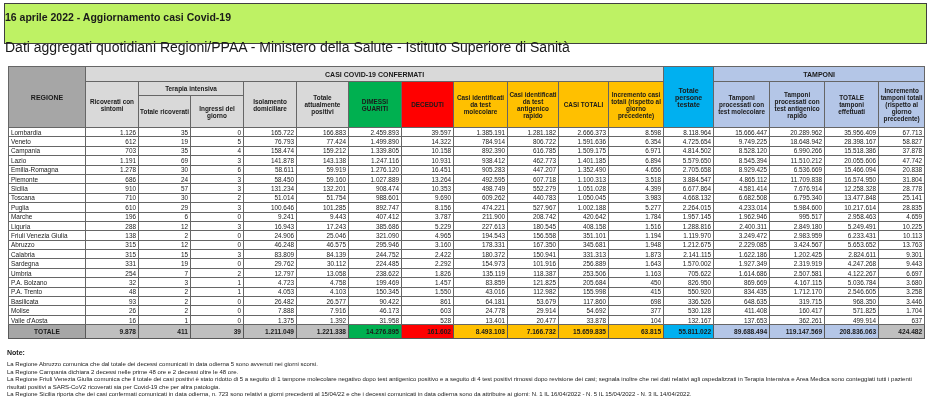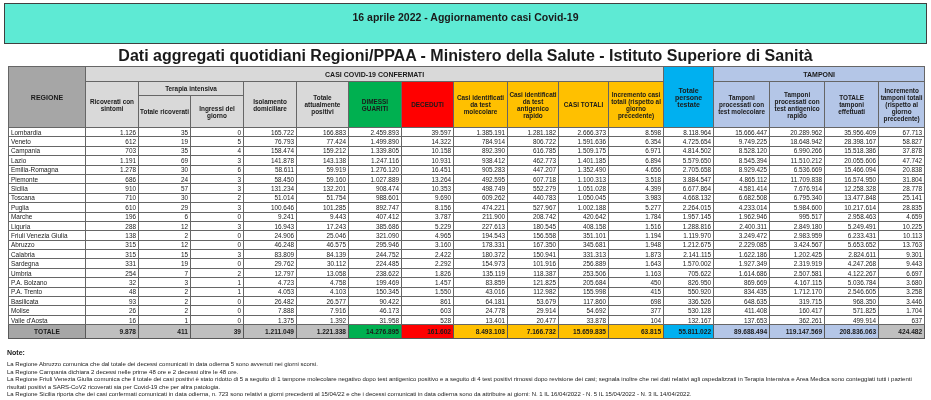--- a/index.html
+++ b/index.html
@@ -1,24 +1,24 @@
 <!DOCTYPE html>
 <html style="--green: #00B050; --red: #FF0000; --orange: #FFC000; --cyan: #00B0F0; --blue: #B4C6E7; --darkgray: #A6A6A6; --lightgray: #D9D9D9; --totgray: #BFBFBF;"><head>
 <meta charset="utf-8">
 <style>
   * { box-sizing: border-box; margin: 0; padding: 0; }
   html,body { width: 931px; height: 400px; background: #fff; font-family: "Liberation Sans", sans-serif; }
   body { position: relative; overflow: hidden; }
 
   .title-box {
     position: absolute; left: 4px; top: 3px; width: 923px; height: 41px;
-    border: 1px solid #404040; text-align: center; background: #5eead4;
+    border: 1px solid #404040; background: #bef264;
   }
   .title-line1 { font-size: 10.5px; font-weight: bold; margin-top: 7px; color: #1a1a1a; }
-  .title-line2 { font-size: 16px;  font-weight: bold; margin-top: 24px; color: #1a1a1a; }
+  .title-line2 { font-size: 14px;  font-weight: normal; margin-top: 16px; color: #1a1a1a; }
 
   table.covid {
     position: absolute; left: 8px; top: 66px; width: 916px;
     border-collapse: collapse; table-layout: fixed;
   }
   .covid th, .covid td { border: 1px solid #666; overflow: hidden; }
 
   thead th {
     background: var(--lightgray); font-size: 6.4px; line-height: 7px;
     font-weight: bold; text-align: center; vertical-align: middle; padding: 1px; color: #1a1a1a;

